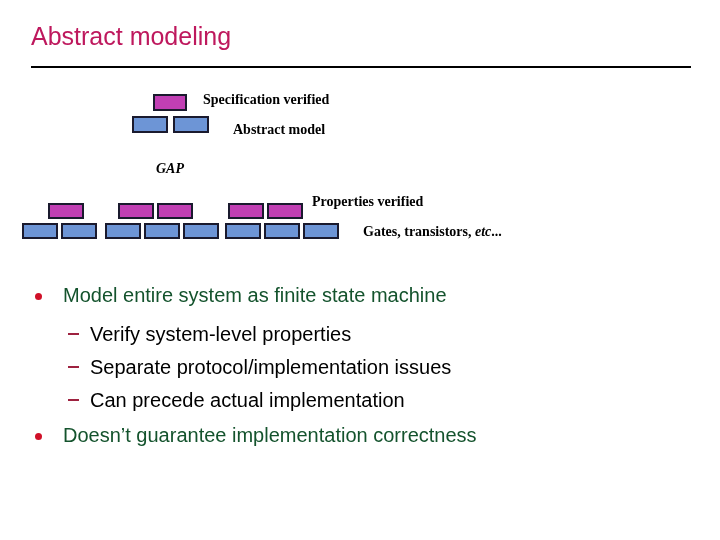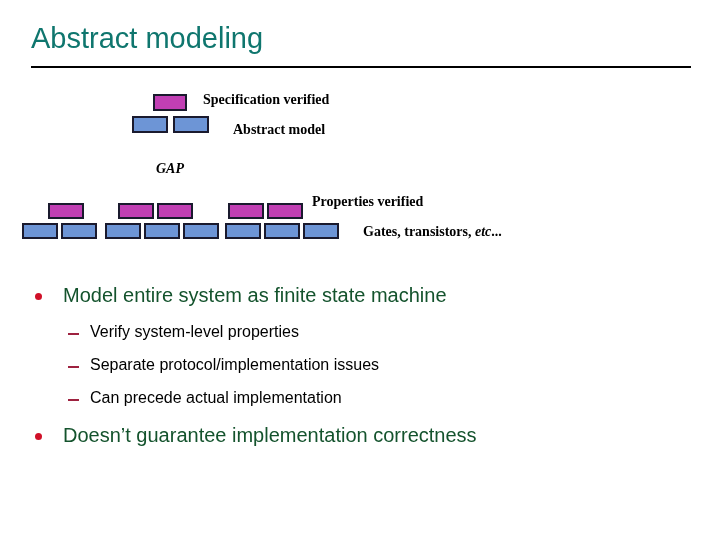--- a/index.html
+++ b/index.html
@@ -15,23 +15,23 @@
     overflow: hidden;
     font-family: "Liberation Sans", sans-serif;
   }
 
   
   #slide-title {
     position: absolute;
     left: 31px;
     top: 22px;
     font-family: "Liberation Sans", sans-serif;
-    font-size: 29px;
+    font-size: 25px;
     font-weight: 400;
-    color: #0f766e;
+    color: #be185d;
     letter-spacing: 0px;
     white-space: nowrap;
   }
   #title-rule {
     position: absolute;
     left: 31px;
     top: 66px;
     width: 660px;
     height: 2px;
     background: #000000;
@@ -70,21 +70,21 @@
     left: -28px;
     top: 9px;
     width: 7px;
     height: 7px;
     border-radius: 50%;
     background: #d01028;
   }
   .l2 {
     position: absolute;
     font-family: "Liberation Sans", sans-serif;
-    font-size: 16px;
+    font-size: 20px;
     color: #000000;
     white-space: nowrap;
   }
   .l2 .mk {
     position: absolute;
     left: -22px;
     top: 10px;
     width: 11px;
     height: 2px;
     background: #9e2240;

